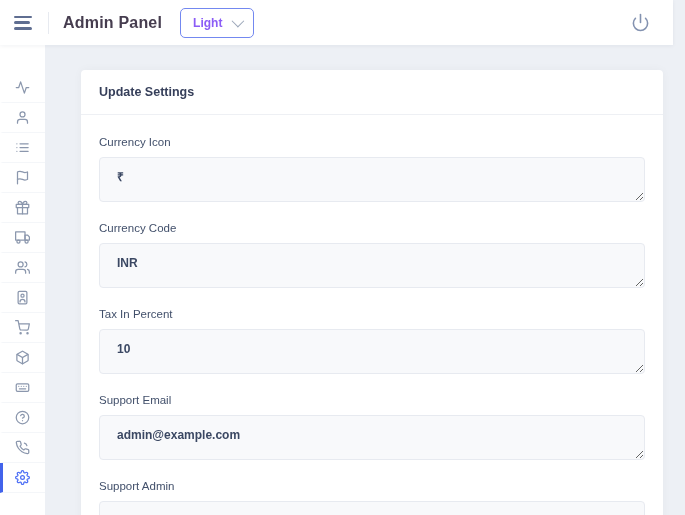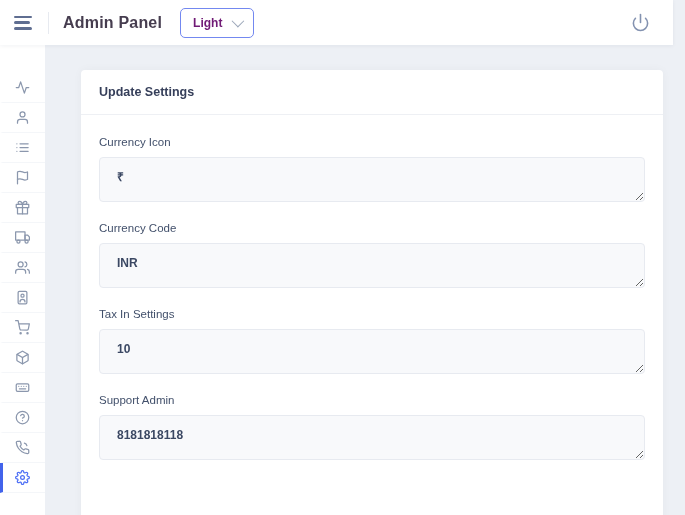--- a/index.html
+++ b/index.html
@@ -17,21 +17,21 @@
     box-shadow:0 1px 4px rgba(20,30,60,0.06);
   }
   .menu-toggle { width:22px; height:18px; display:flex; flex-direction:column; justify-content:space-between; cursor:pointer; padding:2px 0; }
   .menu-toggle span { display:block; height:2.5px; background:#5f6e91; border-radius:2px; width:18px; }
   .menu-toggle span:nth-child(2){ width:16px; }
   .header-divider { width:1px; height:22px; background:#e7eaf0; margin:0 14px 0 12px; }
   .app-title { font-size:16px; font-weight:700; color:#463d4f; letter-spacing:0.2px; }
   .theme-select {
     margin-left:18px; display:flex; align-items:center; gap:10px;
     border:1px solid #7388f0; border-radius:5px; background:#fff;
-    padding:7px 12px; font-size:12px; font-weight:700; color:#701a75;
+    padding:7px 12px; font-size:12px; font-weight:700; color:#8b5cf6;
     cursor:pointer;
   }
   .chev { width:9px; height:9px; border:solid #9aa5b8; border-width:0 1.5px 1.5px 0; transform:rotate(45deg) translateY(-2px); display:inline-block; }
   .header-spacer { flex:1; }
   .power-btn { width:26px; height:26px; display:flex; align-items:center; justify-content:center; cursor:pointer; }
 
   
   .sidebar {
     position:fixed; left:0; top:45px; bottom:0; width:45px;
     background:#ffffff; padding-top:28px; z-index:5;
@@ -207,22 +207,26 @@
     <div class="card-body" id="fields-container">
         <div class="field-group">
           <div class="field-label">Currency Icon</div>
           <textarea class="field-input" spellcheck="false" style="">₹</textarea>
         </div>
         <div class="field-group">
           <div class="field-label">Currency Code</div>
           <textarea class="field-input" spellcheck="false" style="">INR</textarea>
         </div>
         <div class="field-group">
-          <div class="field-label">Tax In Settings</div>
+          <div class="field-label">Tax In Percent</div>
           <textarea class="field-input" spellcheck="false" style="">10</textarea>
+        </div>
+        <div class="field-group">
+          <div class="field-label">Support Email</div>
+          <textarea class="field-input" spellcheck="false" style="">admin@example.com</textarea>
         </div>
         <div class="field-group">
           <div class="field-label">Support Admin</div>
           <textarea class="field-input" spellcheck="false" style="">8181818118</textarea>
         </div>
       </div>
   </div>
 </div>
 
 </body></html>

